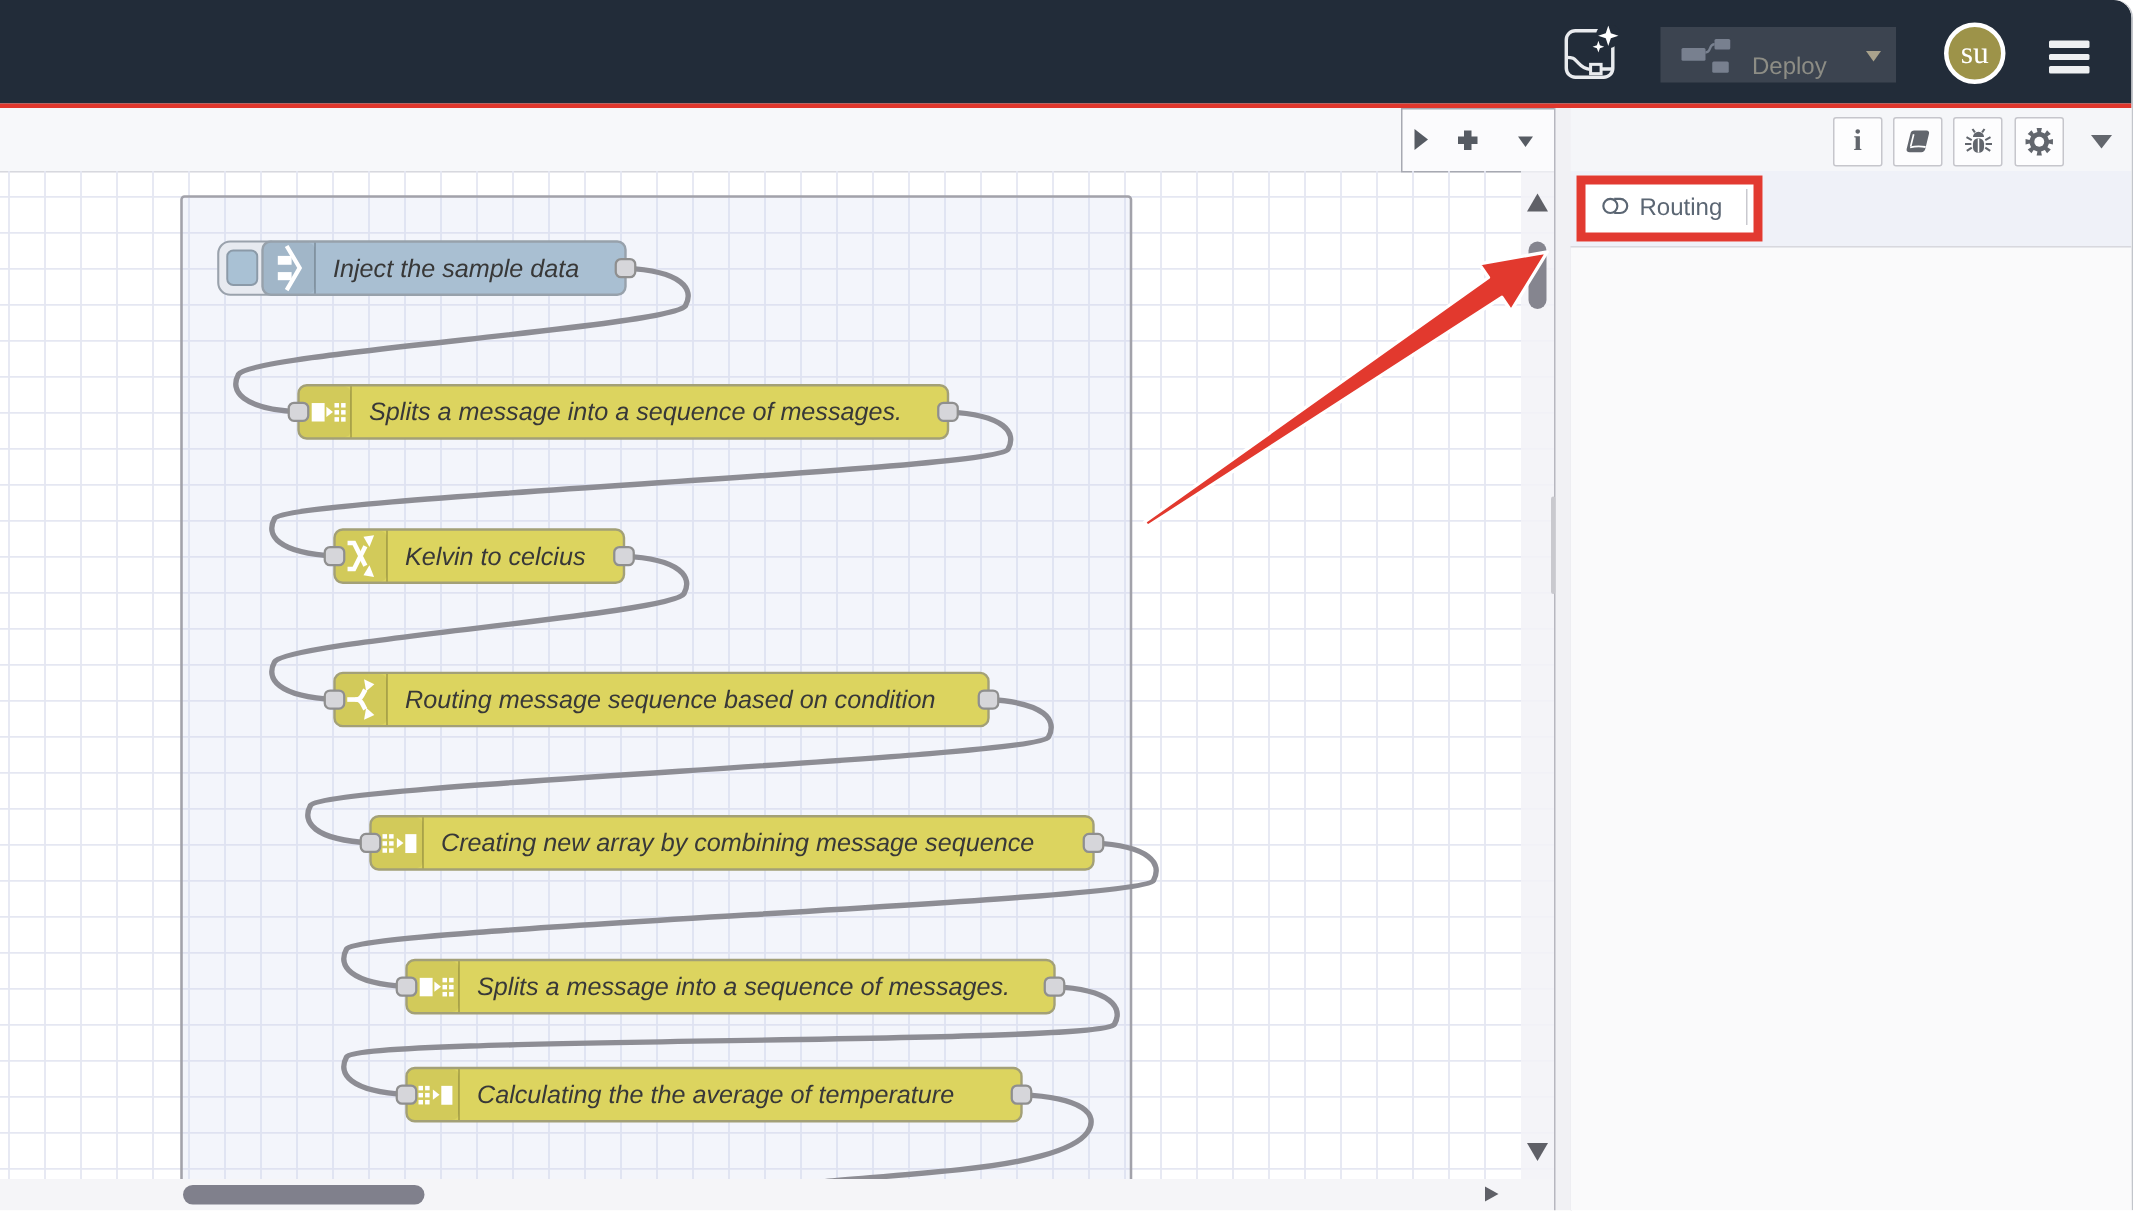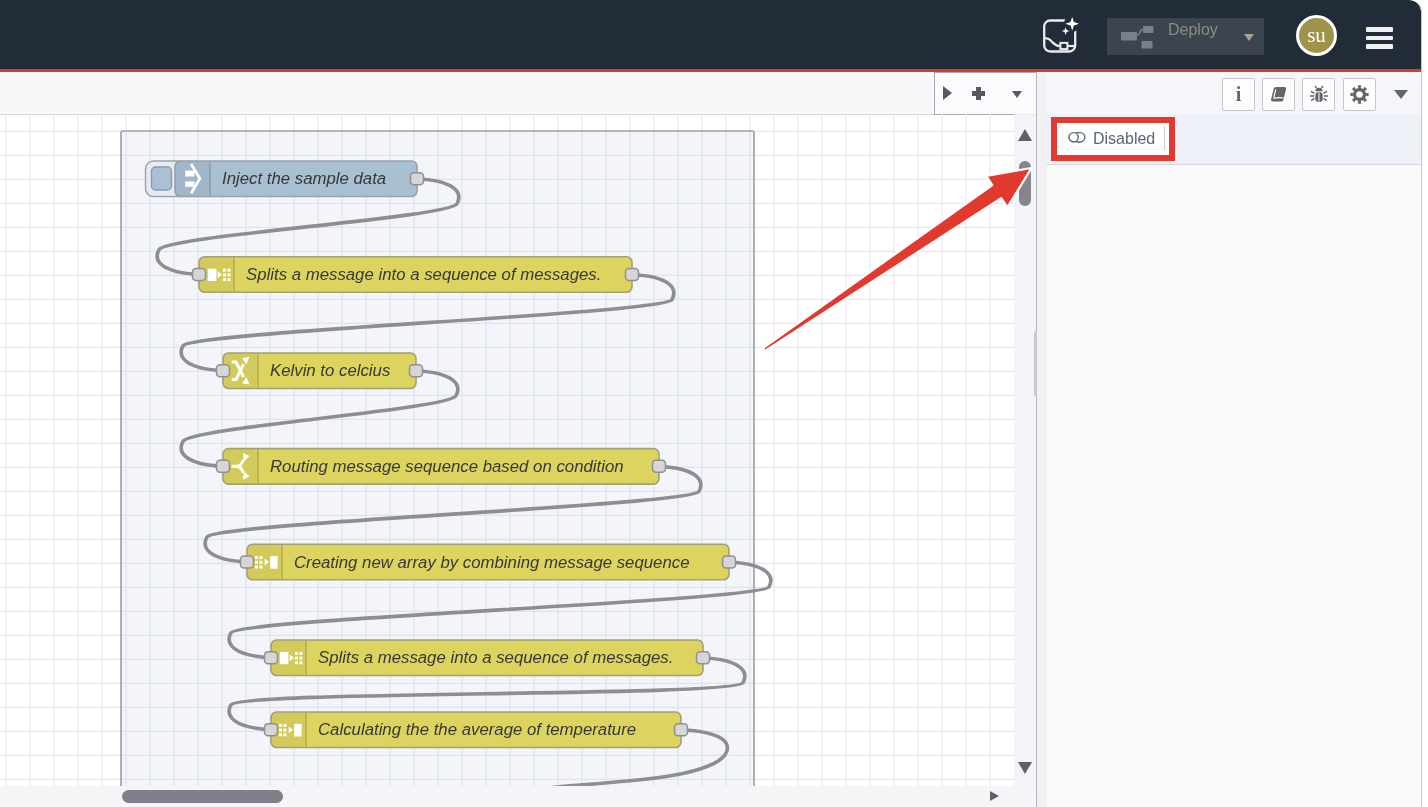--- a/index.html
+++ b/index.html
@@ -5,21 +5,21 @@
   html,body{margin:0;padding:0;width:1428px;height:807px;overflow:hidden;background:#fff;
     font-family:"Liberation Sans",sans-serif;}
   #app{position:absolute;left:0;top:0;width:1421px;height:807px;border-right:1px solid #c2c5cb;
     border-top-right-radius:12px;overflow:hidden;background:#fff;}
   .abs{position:absolute;}
   
   #header{position:absolute;left:0;top:0;width:100%;height:69px;background:#222c39;
     border-top-right-radius:12px;}
   #redline{position:absolute;left:0;top:69px;width:100%;height:3px;background:#e0362c;}
   #deploy{position:absolute;left:1107px;top:18px;width:157px;height:37px;background:#3c4450;}
-  #deploy .txt{position:absolute;left:61px;top:3px;font-size:16px;color:#8d8d85;}
+  #deploy .txt{position:absolute;left:61px;top:18px;font-size:16px;color:#8d8d85;}
   #avatar{position:absolute;left:1296px;top:15px;width:35px;height:35px;border-radius:50%;
     background:#9d9349;border:3px solid #fff;text-align:center;}
   #avatar span{font-family:"Liberation Serif",serif;font-size:21px;color:#fff;line-height:34px;text-align:right;}
   .hbar{position:absolute;left:1366px;width:27px;height:4.4px;background:#eef0f2;border-radius:1px;}
   
   #tabbar{position:absolute;left:0;top:72px;width:1036px;height:42px;background:#f7f8fa;
     border-bottom:1px solid #d7d8de;}
   #tabbtns{position:absolute;left:934px;top:0px;width:101px;height:41px;background:#fbfbfd;
     border:1px solid #a7a9b2;}
   
@@ -349,20 +349,20 @@
         </svg></div>
     <div class="abs" style="left:347px;top:18px;width:0;height:0;border-left:7px solid transparent;
       border-right:7px solid transparent;border-top:9px solid #62666d;"></div>
   </div>
 
   <div id="redbox">
     <svg class="abs" style="left:11px;top:8px" width="18" height="12.6" viewBox="0 0 20 14">
       <circle cx="6.2" cy="7" r="5.2" fill="none" stroke="#5b6673" stroke-width="1.6"></circle>
       <path d="M9,1.8 h4.5 a5.2,5.2 0 0 1 0,10.4 h-4.5" fill="none" stroke="#5b6673" stroke-width="1.6"></path>
     </svg>
-    <span class="dtxt">Disabled</span>
+    <span class="dtxt">Routing</span>
     <div class="divider"></div>
   </div>
 
   <svg class="abs" style="left:0;top:0;z-index:40;pointer-events:none" width="1428" height="807" viewBox="0 0 1428 807">
     <path id="arrow" d="M 765.0,351.0 L 1001.2,198.2 L 1007.4,207.3 L 1031.5,168.0 L 986.1,175.9 L 992.3,185.0 L 763.0,348.0 Z" fill="#e2392e" stroke="#fff" stroke-width="2.2" stroke-linejoin="round"></path>
   </svg>
 </div>
 
 </body></html>

